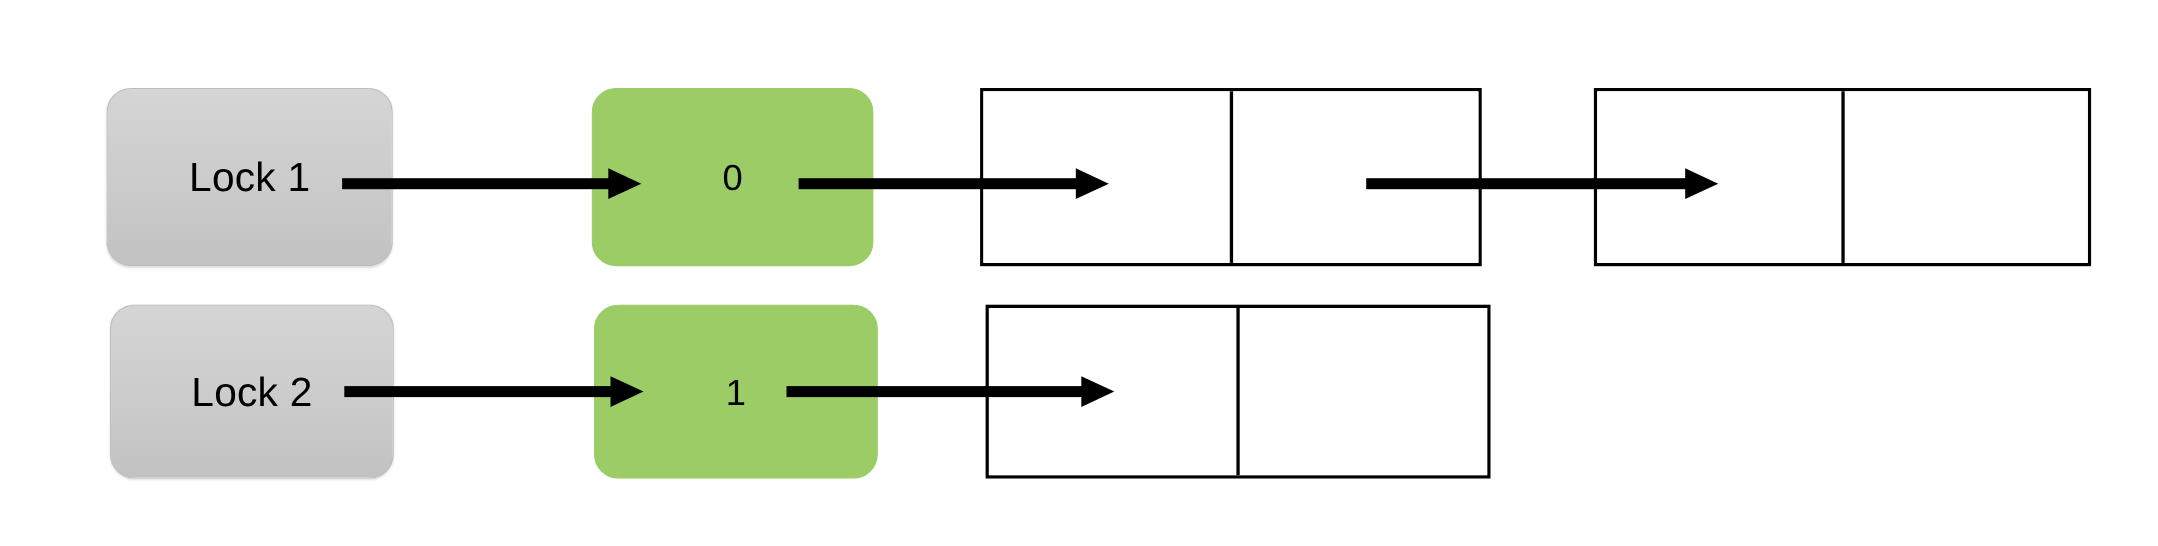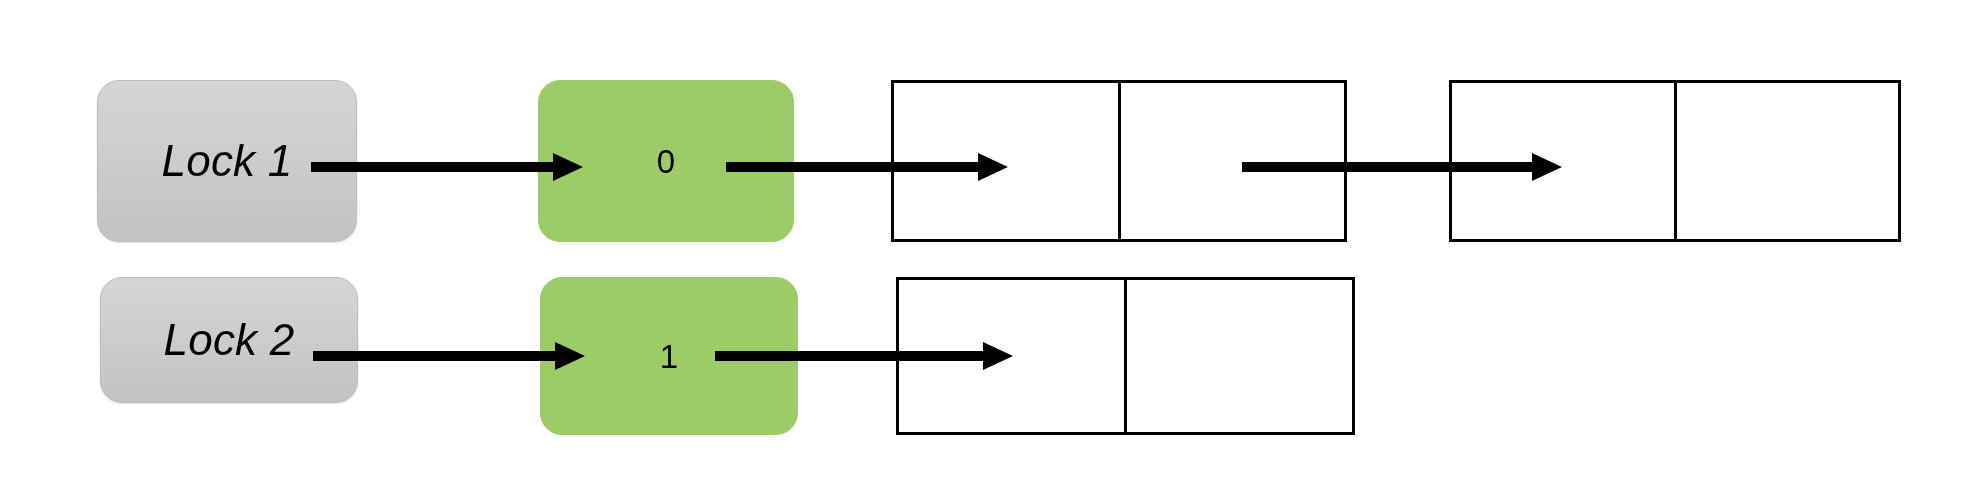--- a/index.html
+++ b/index.html
@@ -26,26 +26,25 @@
     justify-content: center;
   }
   
   .lock-box {
     border-radius: 22px;
     background: linear-gradient(180deg, #d5d5d5 0%, #cdcdcd 45%, #c2c2c2 100%);
     border: 1px solid #bcbcbc;
     box-shadow: 0 1px 2px rgba(0,0,0,0.13);
   }
   .lock-label {
-    font-size: 44px;
+    font-size: 37px;
     color: #000000;
     line-height: 1;
     letter-spacing: 0.2px;
     user-select: none;
-    font-style: italic;
   }
   
   .index-box {
     border-radius: 22px;
     background: #9bcc65;
     border: 1px solid #9bcc65;
   }
   .index-label {
     font-size: 33px;
     color: #000000;
@@ -120,21 +119,21 @@
   </div>
   <div class="arrow" style="left: 726px; top: 167px;">
     <span class="shaft" style="width: 254px;"></span>
     <span class="head" style="left: 252px;"></span>
   </div>
   <div class="arrow" style="left: 1242px; top: 167px;">
     <span class="shaft" style="width: 292px;"></span>
     <span class="head" style="left: 290px;"></span>
   </div>
 
-  <div class="node lock-box" style="left: 100px; top: 277px; width: 258px; height: 126px;">
+  <div class="node lock-box" style="left: 100px; top: 277px; width: 258px; height: 158px;">
     <span class="lock-label">Lock 2</span>
   </div>
 
   <div class="node index-box" style="left: 540px; top: 277px; width: 258px; height: 158px;">
     <span class="index-label">1</span>
   </div>
 
   <div class="bucket-group" style="left: 896px; top: 277px; width: 459px; height: 158px;">
     <div class="bucket-cell"></div>
     <div class="bucket-cell"></div>

